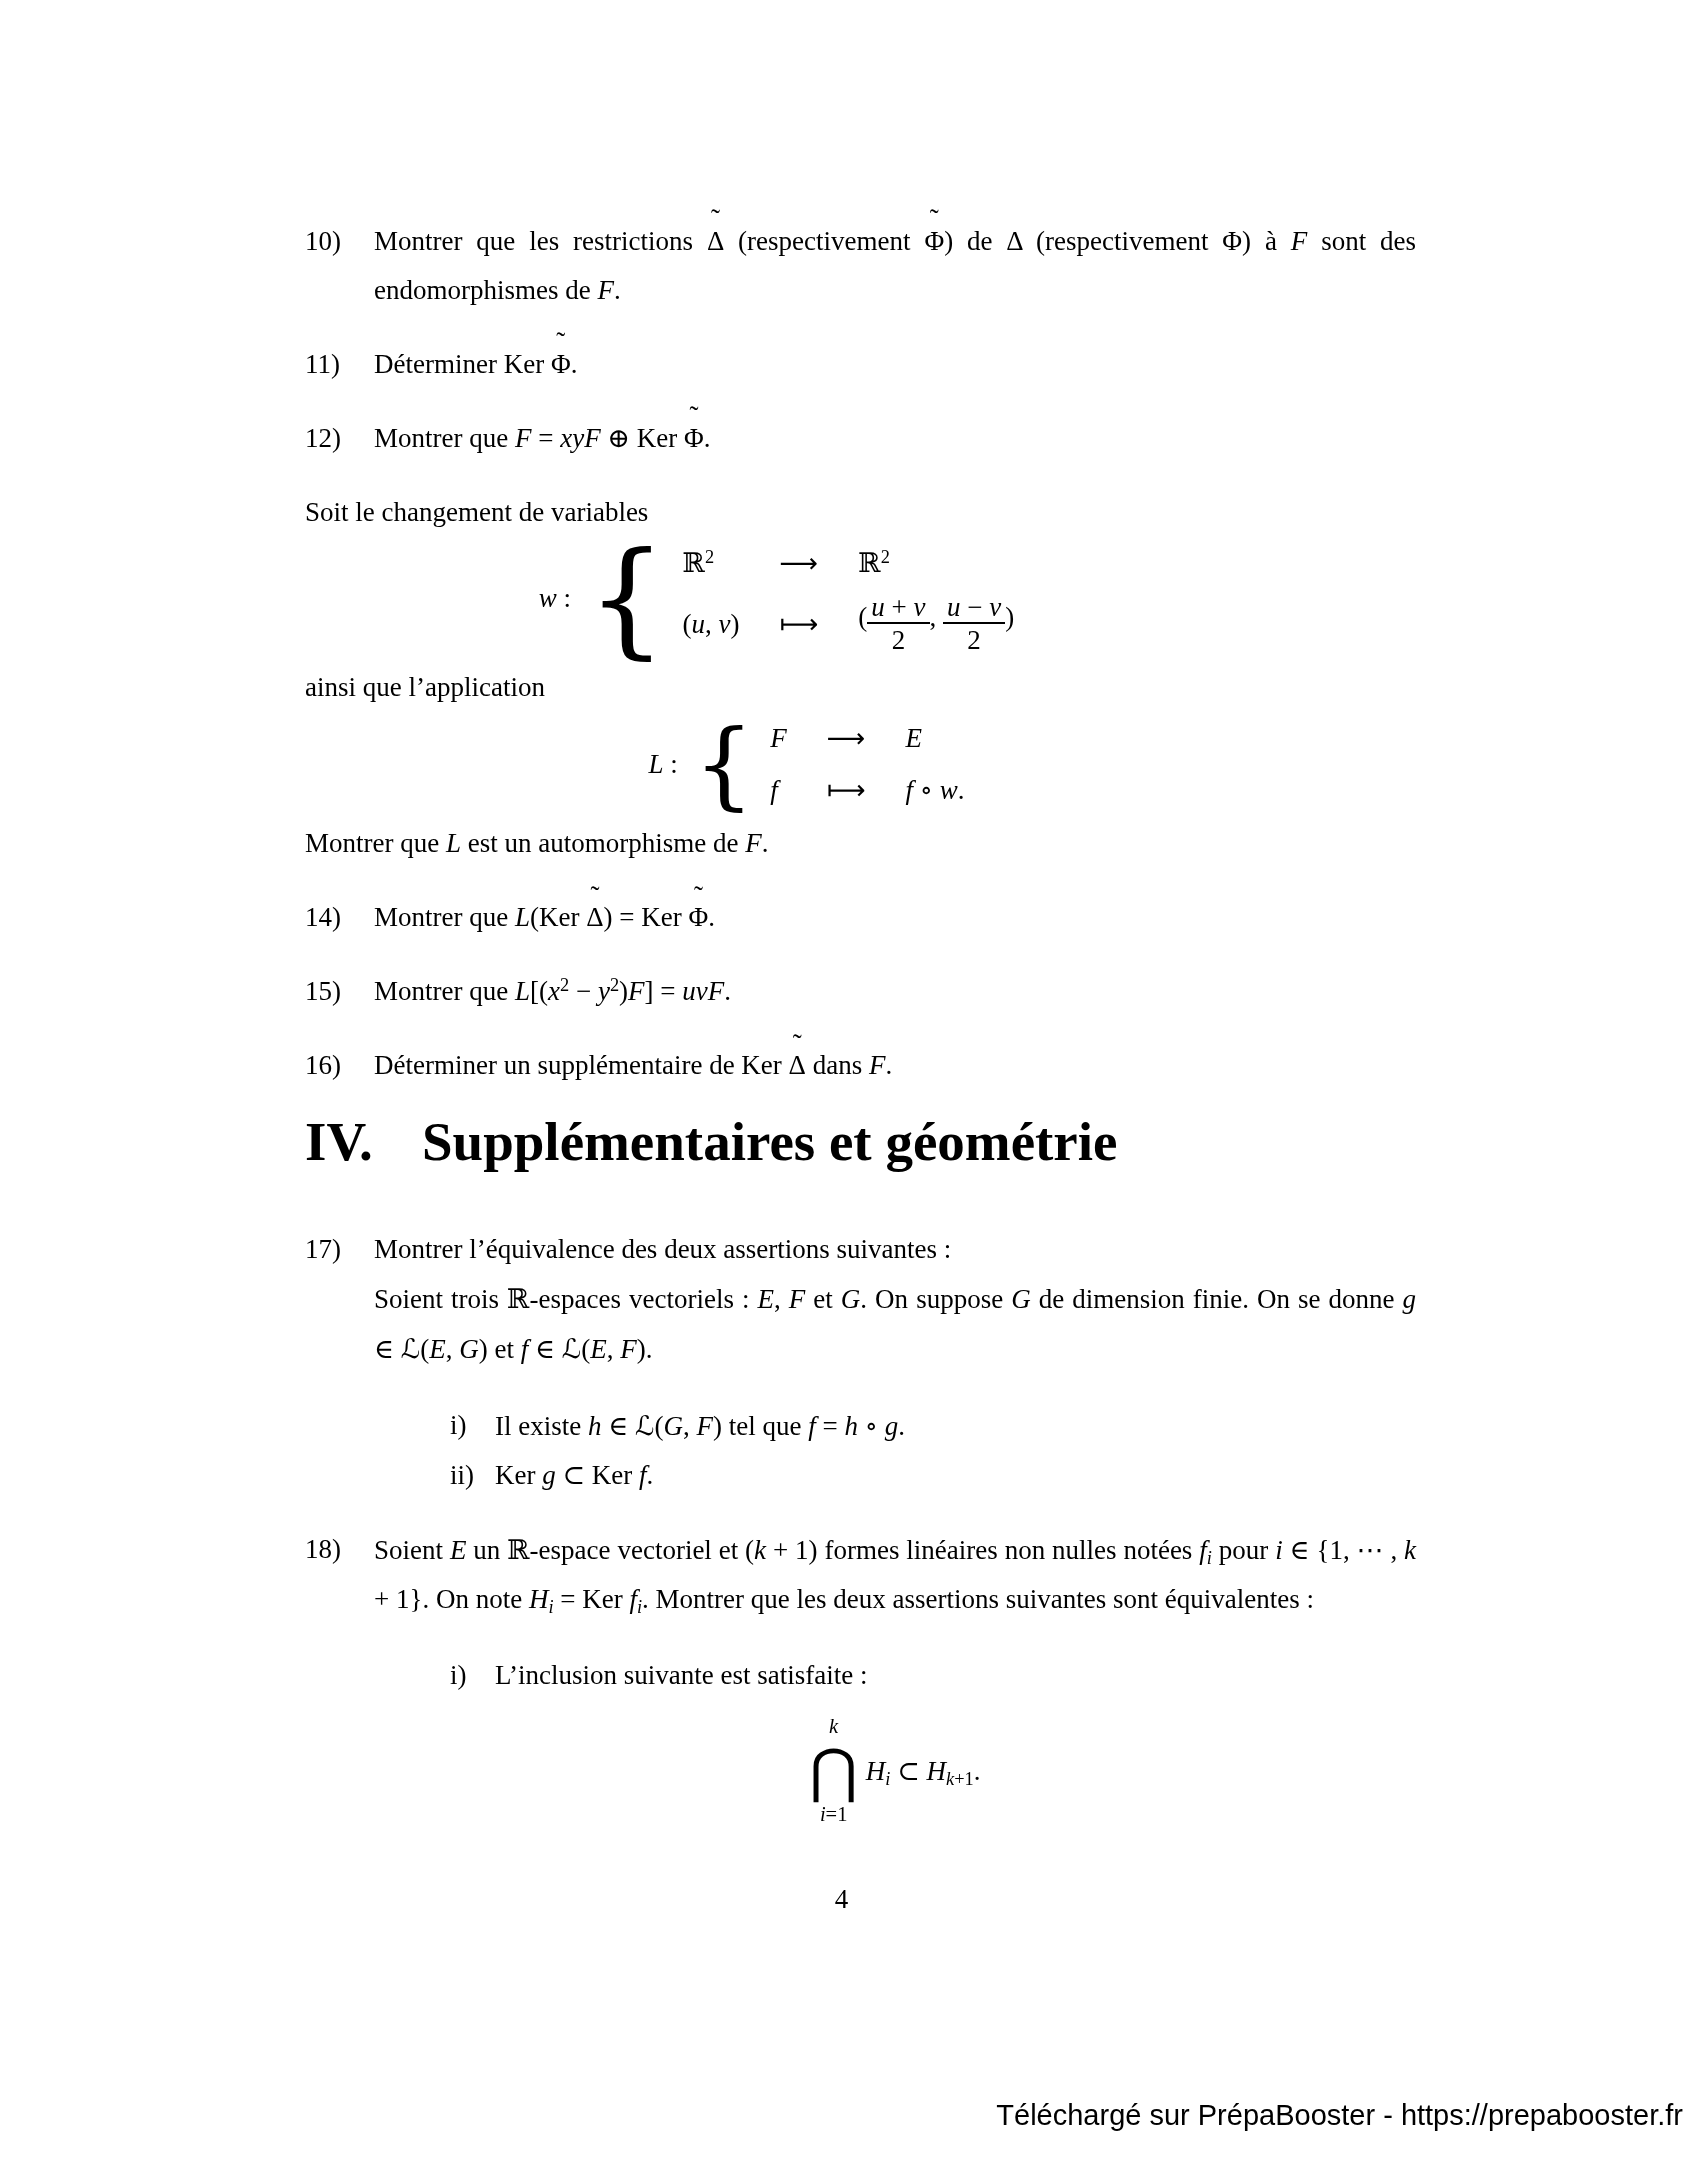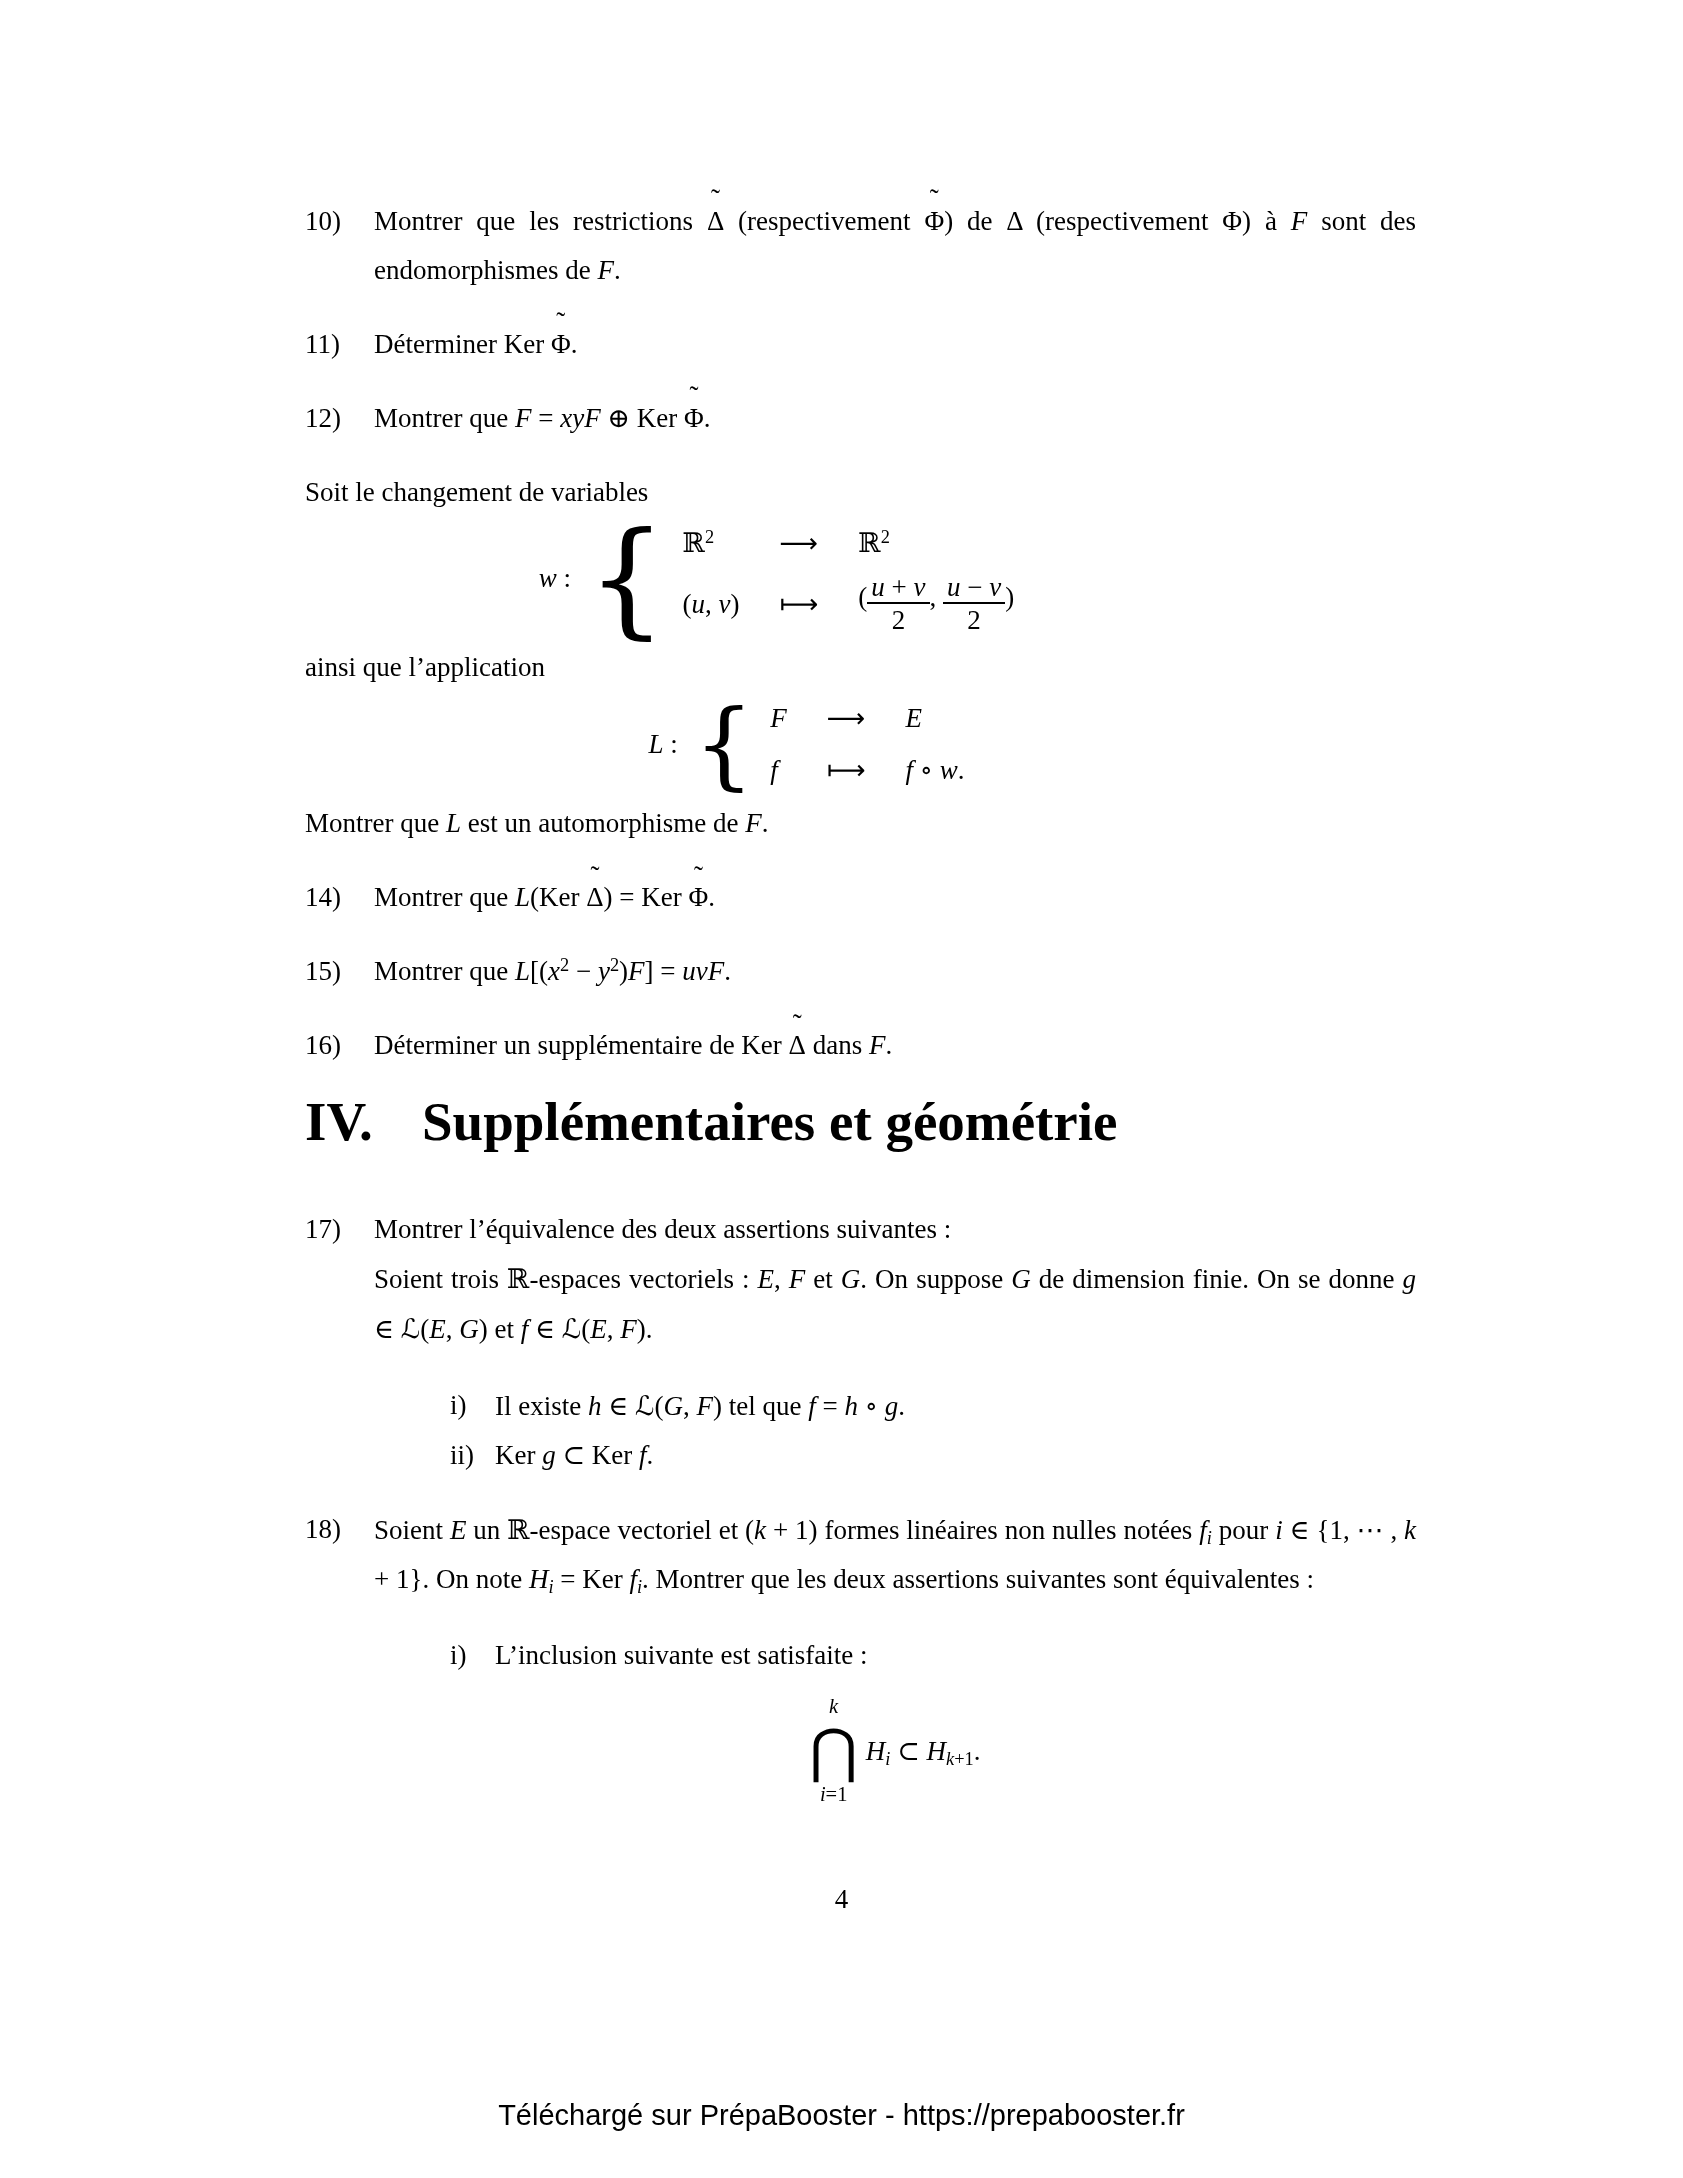--- a/index.html
+++ b/index.html
@@ -1,21 +1,21 @@
 <!DOCTYPE html>
 <html><head>
 <meta charset="utf-8">
 <style>
   html,body{margin:0;padding:0;background:#888;}
   .page{
     position:relative;width:1683px;height:2178px;background:#ffffff;
     font-family:"Liberation Serif","DejaVu Serif","DejaVu Sans",serif;
     color:#000;overflow:hidden;
   }
-  .content{position:absolute;left:305px;top:197px;width:1111px;font-size:27px;line-height:49px;}
+  .content{position:absolute;left:305px;top:217px;width:1111px;font-size:27px;line-height:49px;}
   .item{display:flex;margin-bottom:25px;}
   .inum{flex:0 0 69px;}
   .ibody{flex:1;text-align:justify;}
   .ibody .block{text-align:justify;}
   i{font-style:italic;}
   sup{font-size:0.68em;line-height:0;vertical-align:0.5em;}
   sub{font-size:0.68em;line-height:0;vertical-align:-0.25em;}
   .bb,.cal{font-family:"DejaVu Serif","DejaVu Sans",serif;font-style:normal;}
   .ar{font-family:"DejaVu Sans","DejaVu Serif",sans-serif;}
   
@@ -47,21 +47,21 @@
   .interwrap{display:inline-flex;align-items:center;}
   .bigop{display:inline-flex;flex-direction:column;align-items:center;line-height:1;}
   .bigop .bl{font-size:0.76em;line-height:1.25;}
   .bigop .bo{font-family:"DejaVu Sans",sans-serif;font-size:59px;line-height:1.05;}
   .interrest{margin-left:8px;}
   
   .heading{display:flex;font-weight:bold;font-size:55px;line-height:48px;margin:28px 0 59px;}
   .hnum{flex:0 0 117px;}
   
   .pagenum{position:absolute;top:1884px;left:0;width:1683px;text-align:center;font-size:27px;}
-  .footer{position:absolute;top:2099px;left:0;width:1683px;text-align:center;
+  .footer{position:absolute;top:2099px;left:0;width:1683px;text-align:right;
           font-family:"Liberation Sans","DejaVu Sans",sans-serif;font-size:29px;}
 </style>
 </head>
 <body>
 
 <div class="page">
   <div class="content">
 
     <div class="item">
       <div class="inum">10)</div>

